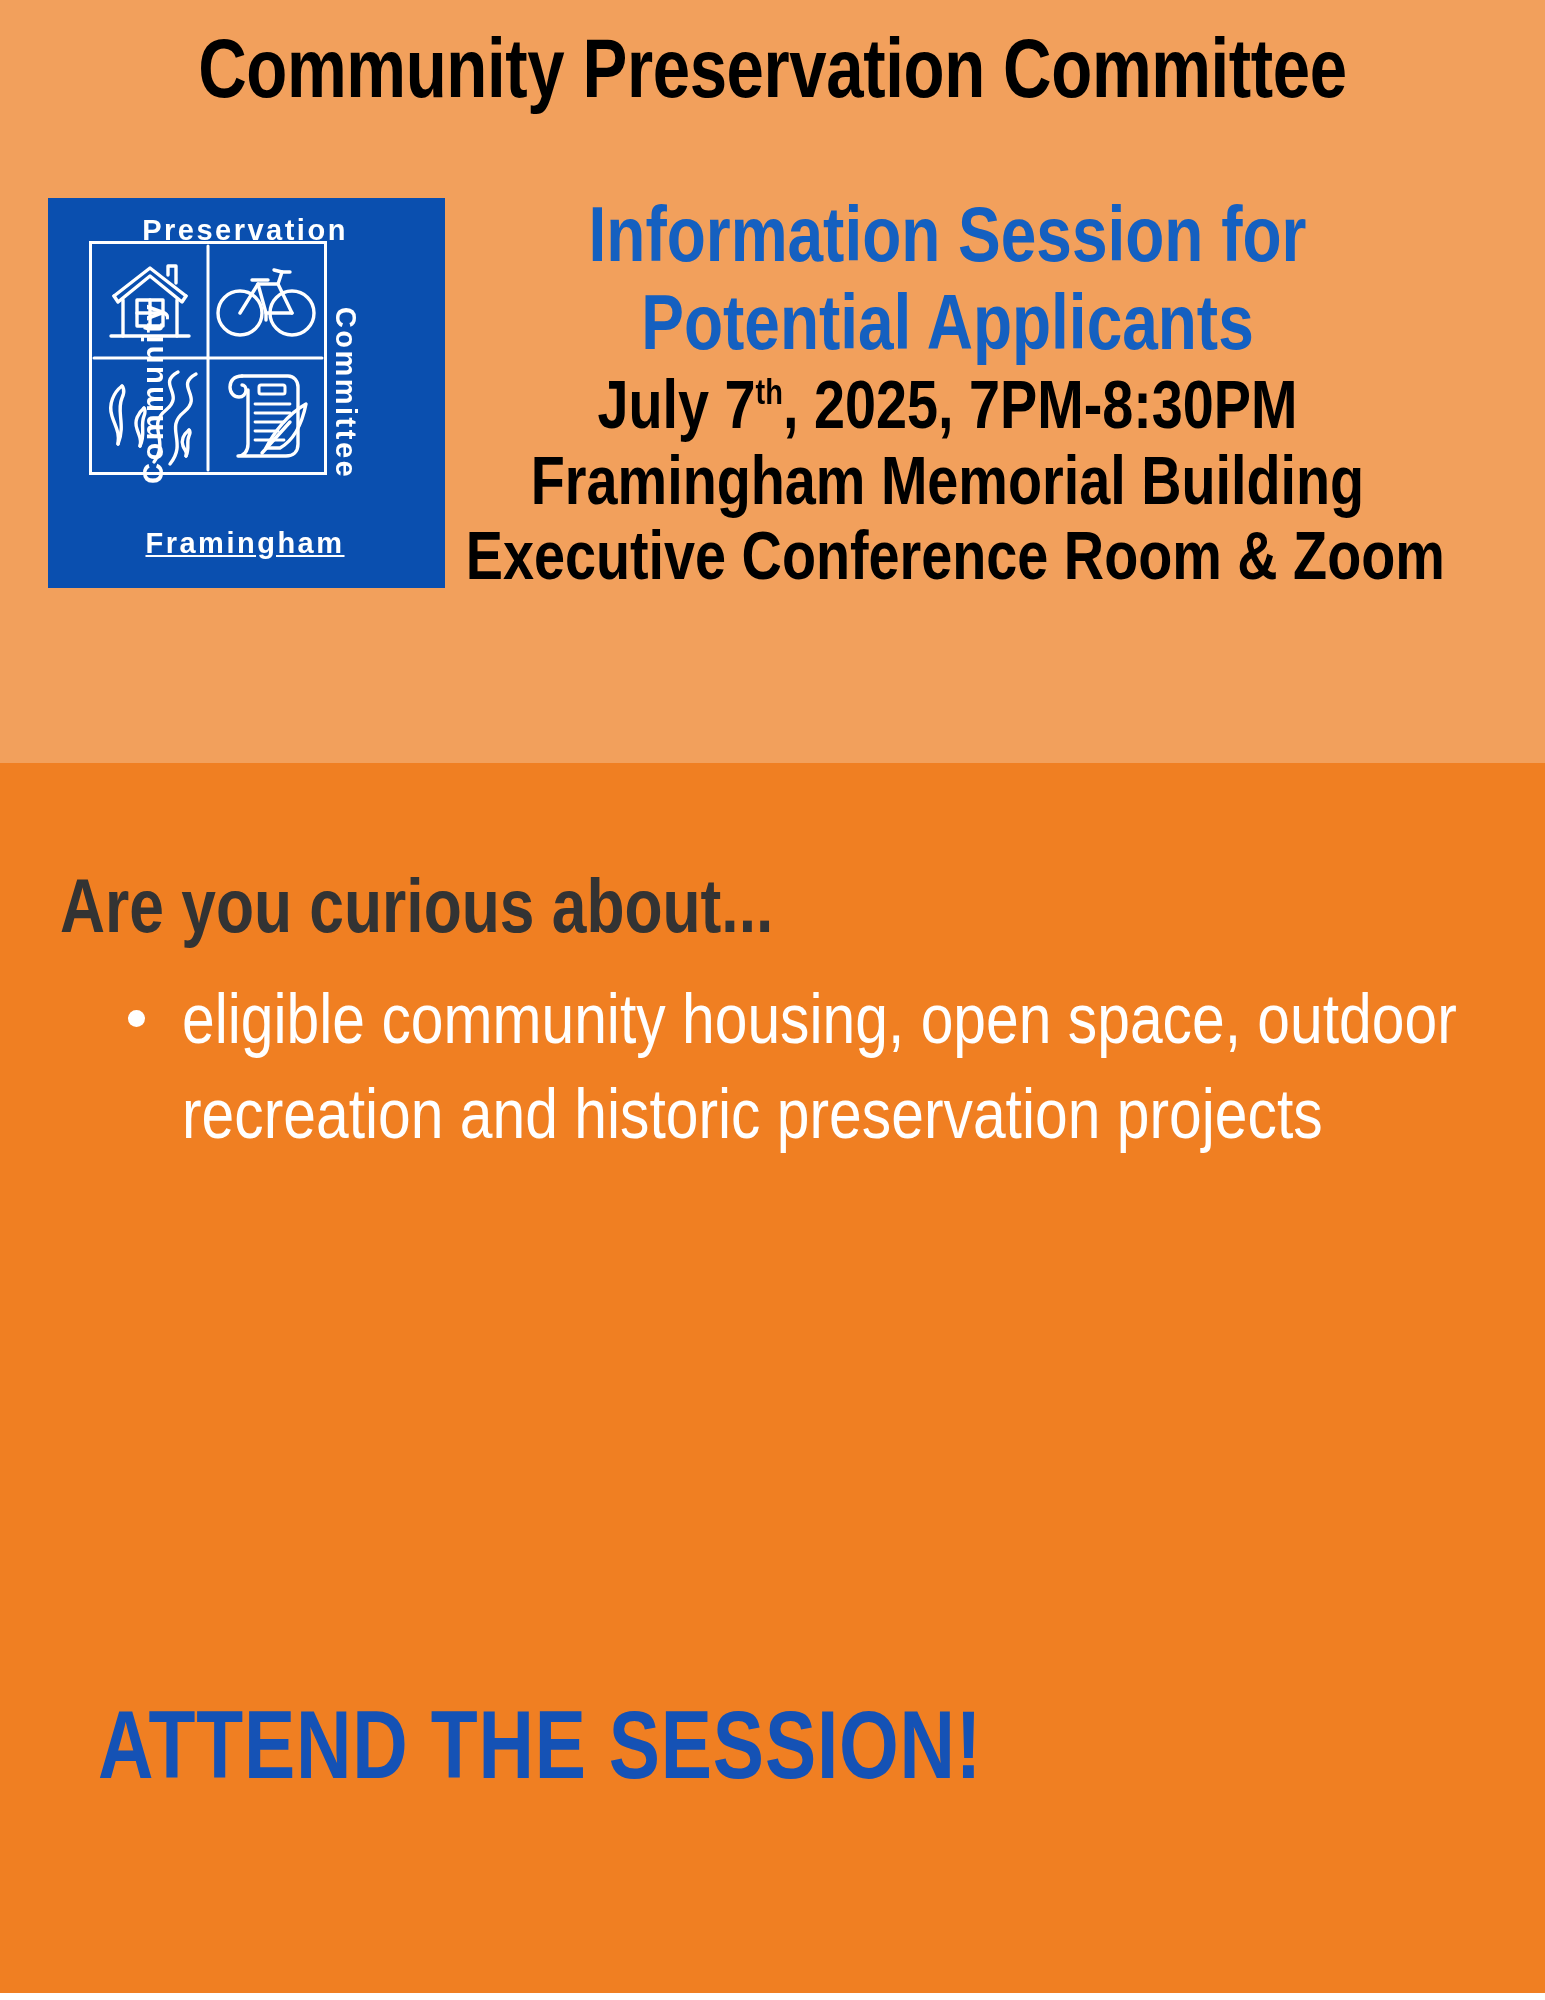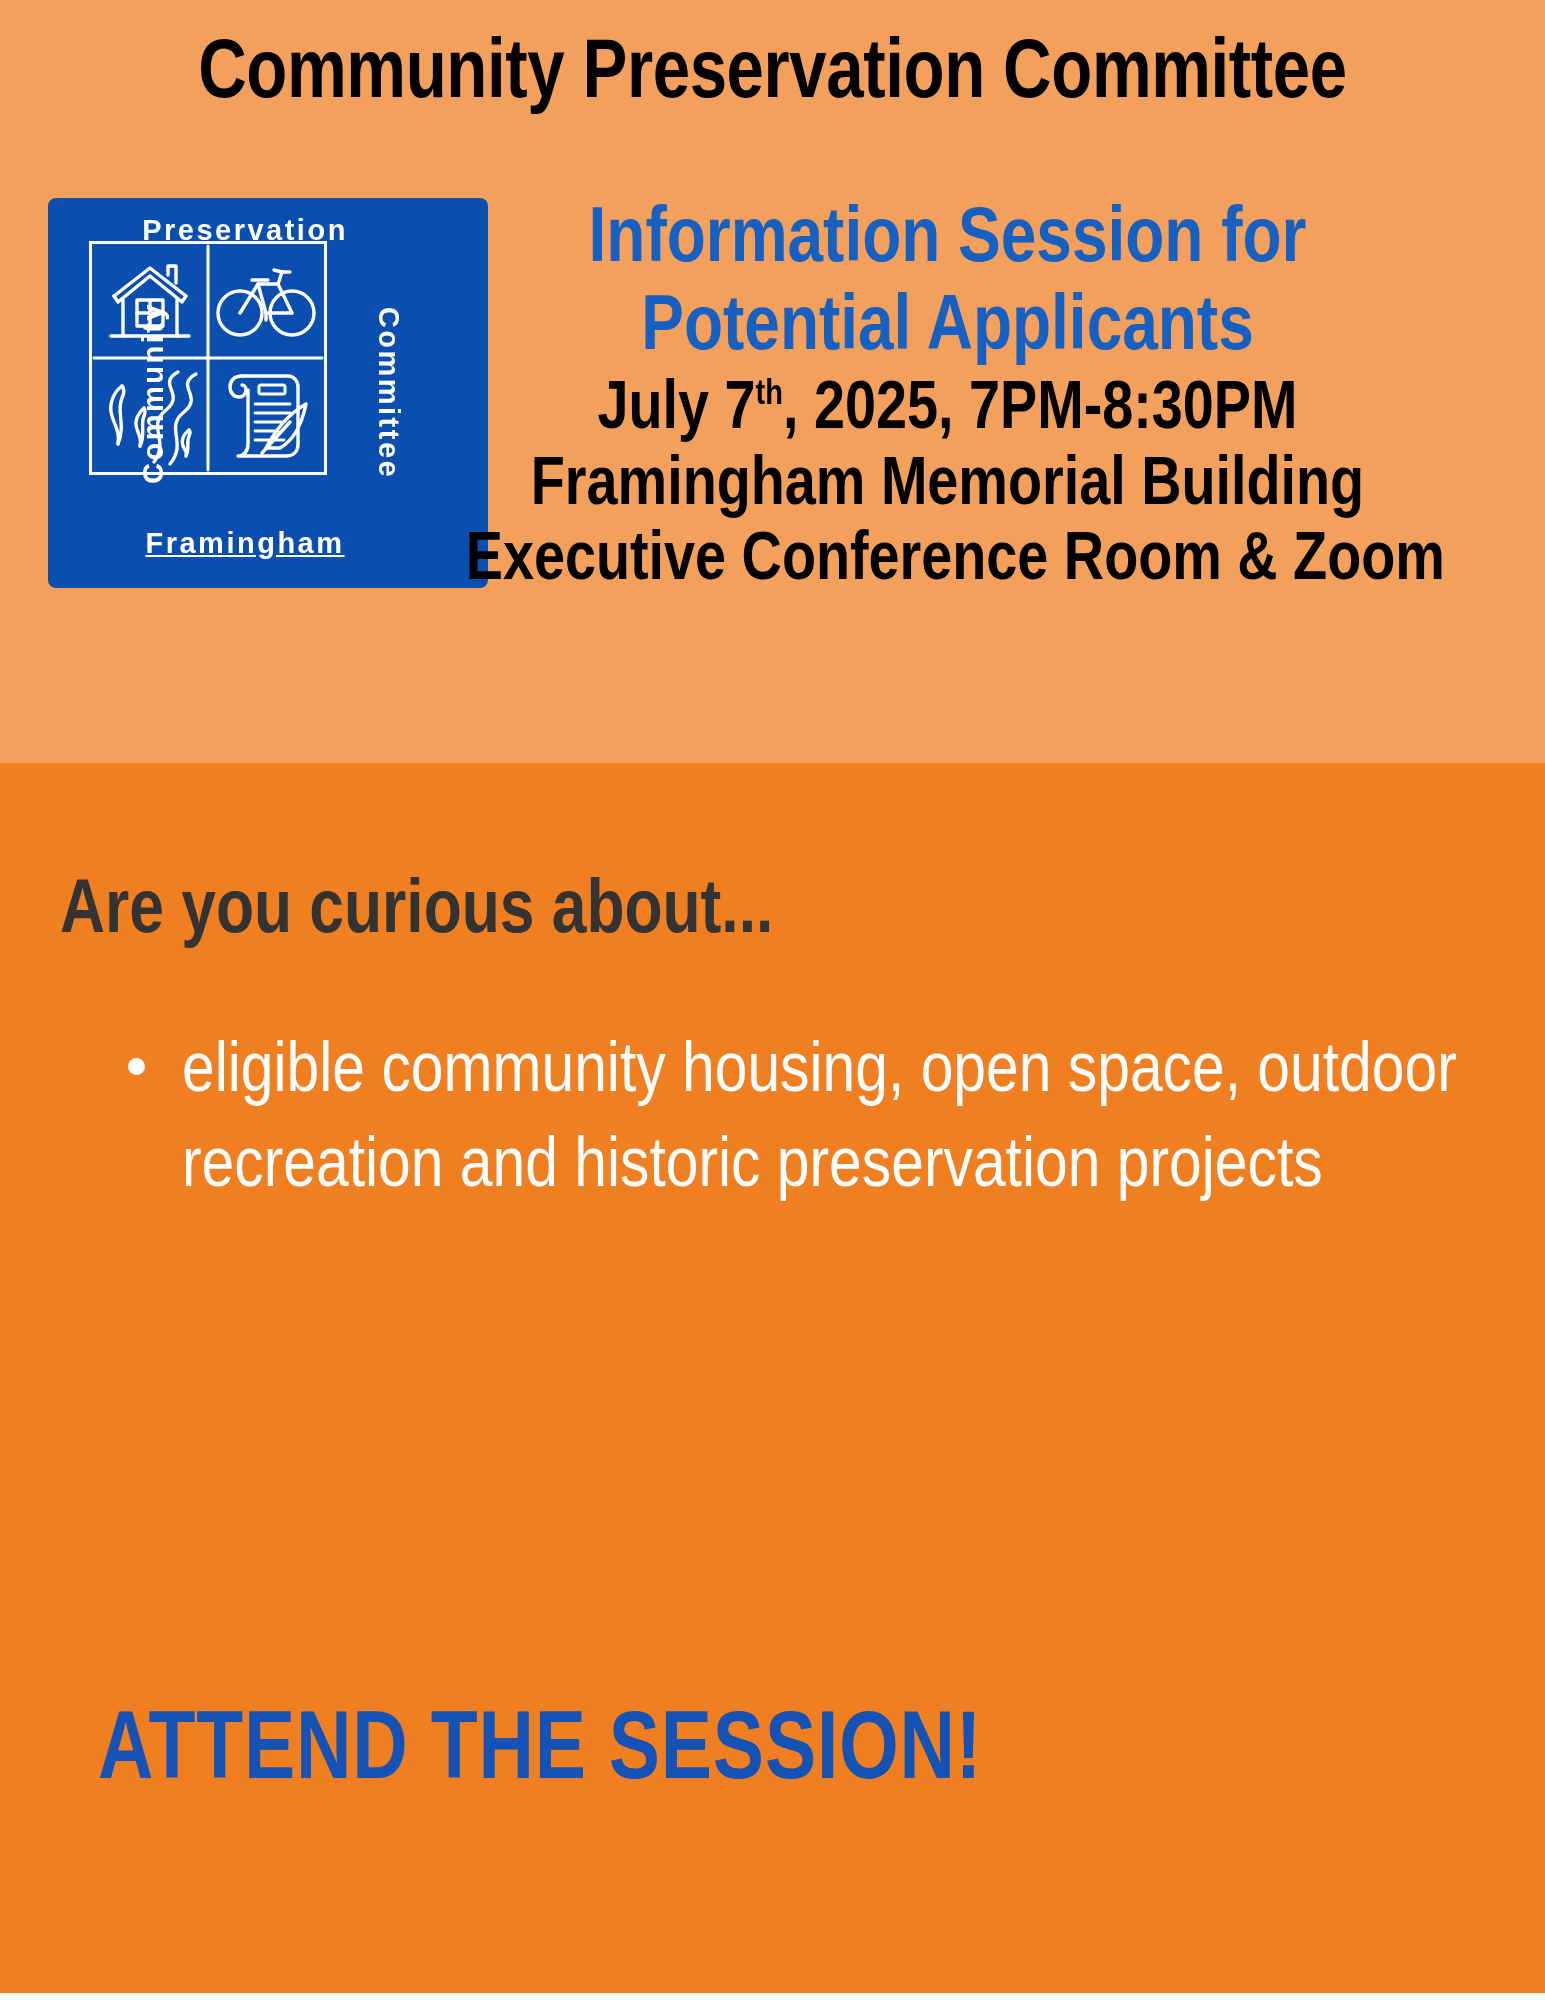--- a/index.html
+++ b/index.html
@@ -57,24 +57,23 @@
     transform: scaleX(0.80);
     transform-origin: 50% 0;
     white-space: nowrap;
   }
 
   
   .logo {
     position: absolute;
     left: 48px;
     top: 198px;
-    width: 440px;
+    width: 397px;
     height: 390px;
     background: #0A4FAF;
-    border-radius: 8px;
   }
   .logo-top-label,
   .logo-bottom-label {
     position: absolute;
     left: 0;
     width: 394px;
     text-align: center;
     color: #ffffff;
     font-size: 29px;
     font-weight: bold;
@@ -152,21 +151,21 @@
     font-weight: bold;
     color: #333333;
     transform: scaleX(0.82);
     transform-origin: 0 50%;
     white-space: nowrap;
   }
 
   .bullets {
     position: absolute;
     left: 110px;
-    top: 1020px;
+    top: 972px;
     width: 1400px;
     margin: 0;
     padding: 0;
     list-style: none;
   }
   .bullet-row {
     position: relative;
     padding-left: 72px;
     margin-bottom: 20px;
   }

